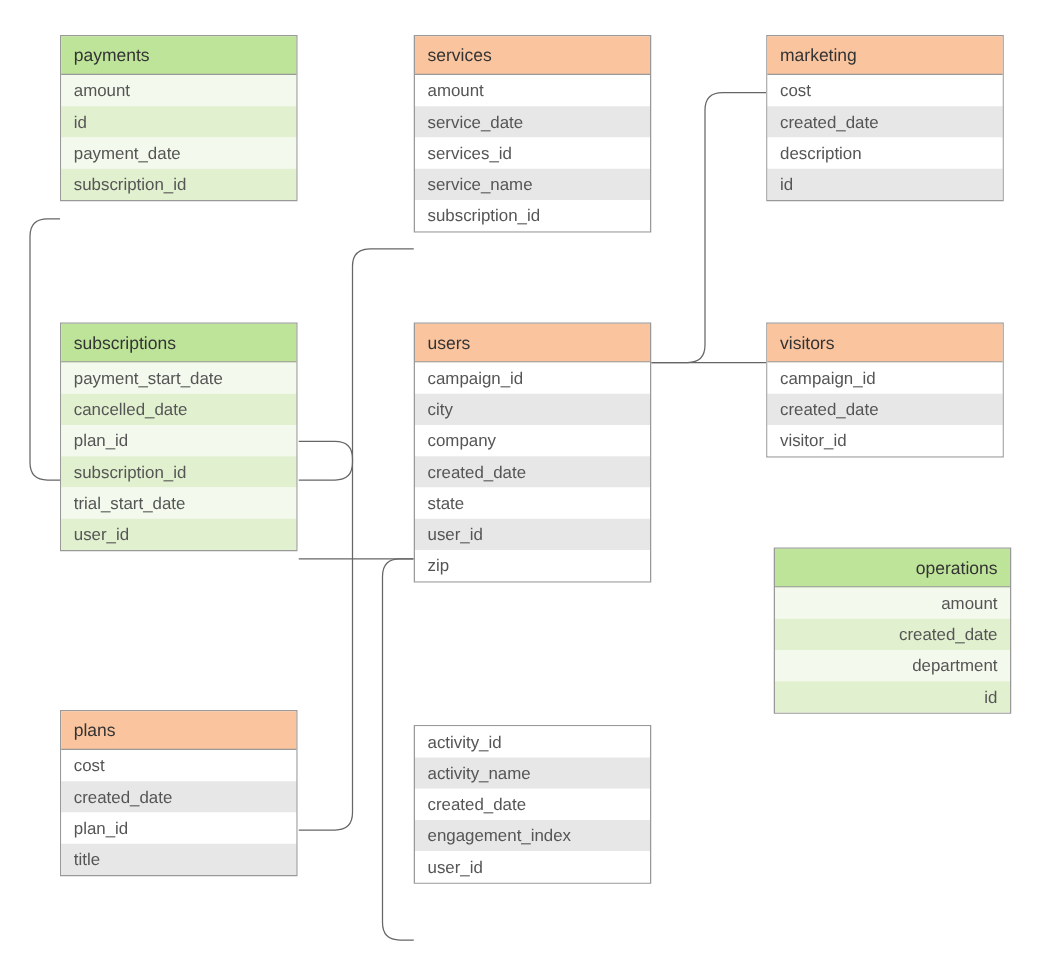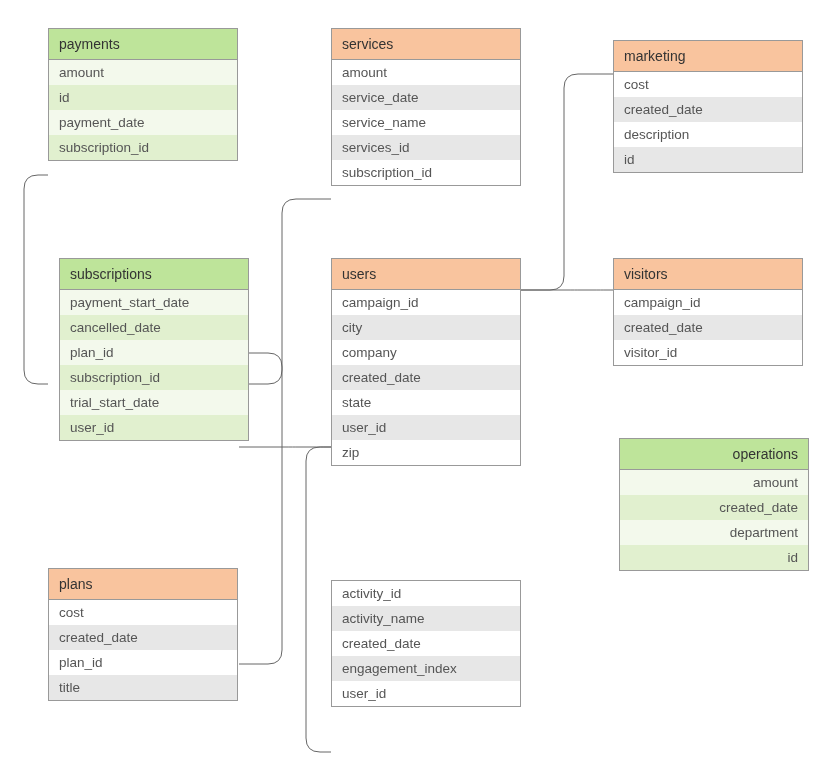--- a/index.html
+++ b/index.html
@@ -81,21 +81,21 @@
 <div class="table green" style="left:48px; top:28px;">
   <div class="header">payments</div>
   <div class="rows">
     <div class="row">amount</div>
     <div class="row">id</div>
     <div class="row">payment_date</div>
     <div class="row">subscription_id</div>
   </div>
 </div>
 
-<div class="table green" style="left:48px; top:258px;margin-left:11px;">
+<div class="table green" style="left:48px; top:258px;">
   <div class="header">subscriptions</div>
   <div class="rows">
     <div class="row">payment_start_date</div>
     <div class="row">cancelled_date</div>
     <div class="row">plan_id</div>
     <div class="row">subscription_id</div>
     <div class="row">trial_start_date</div>
     <div class="row">user_id</div>
   </div>
 </div>
@@ -108,22 +108,22 @@
     <div class="row">plan_id</div>
     <div class="row">title</div>
   </div>
 </div>
 
 <div class="table orange" style="left:331px; top:28px;">
   <div class="header">services</div>
   <div class="rows">
     <div class="row">amount</div>
     <div class="row">service_date</div>
+    <div class="row">services_id</div>
     <div class="row">service_name</div>
-    <div class="row">services_id</div>
     <div class="row">subscription_id</div>
   </div>
 </div>
 
 <div class="table orange" style="left:331px; top:258px;">
   <div class="header">users</div>
   <div class="rows">
     <div class="row">campaign_id</div>
     <div class="row">city</div>
     <div class="row">company</div>
@@ -137,21 +137,21 @@
 <div class="table orange" style="left:331px; top:580px;">
   <div class="rows">
     <div class="row">activity_id</div>
     <div class="row">activity_name</div>
     <div class="row">created_date</div>
     <div class="row">engagement_index</div>
     <div class="row">user_id</div>
   </div>
 </div>
 
-<div class="table orange" style="left:613px; top:40px;">
+<div class="table orange" style="left:613px; top:28px;">
   <div class="header">marketing</div>
   <div class="rows">
     <div class="row">cost</div>
     <div class="row">created_date</div>
     <div class="row">description</div>
     <div class="row">id</div>
   </div>
 </div>
 
 <div class="table orange" style="left:613px; top:258px;">

